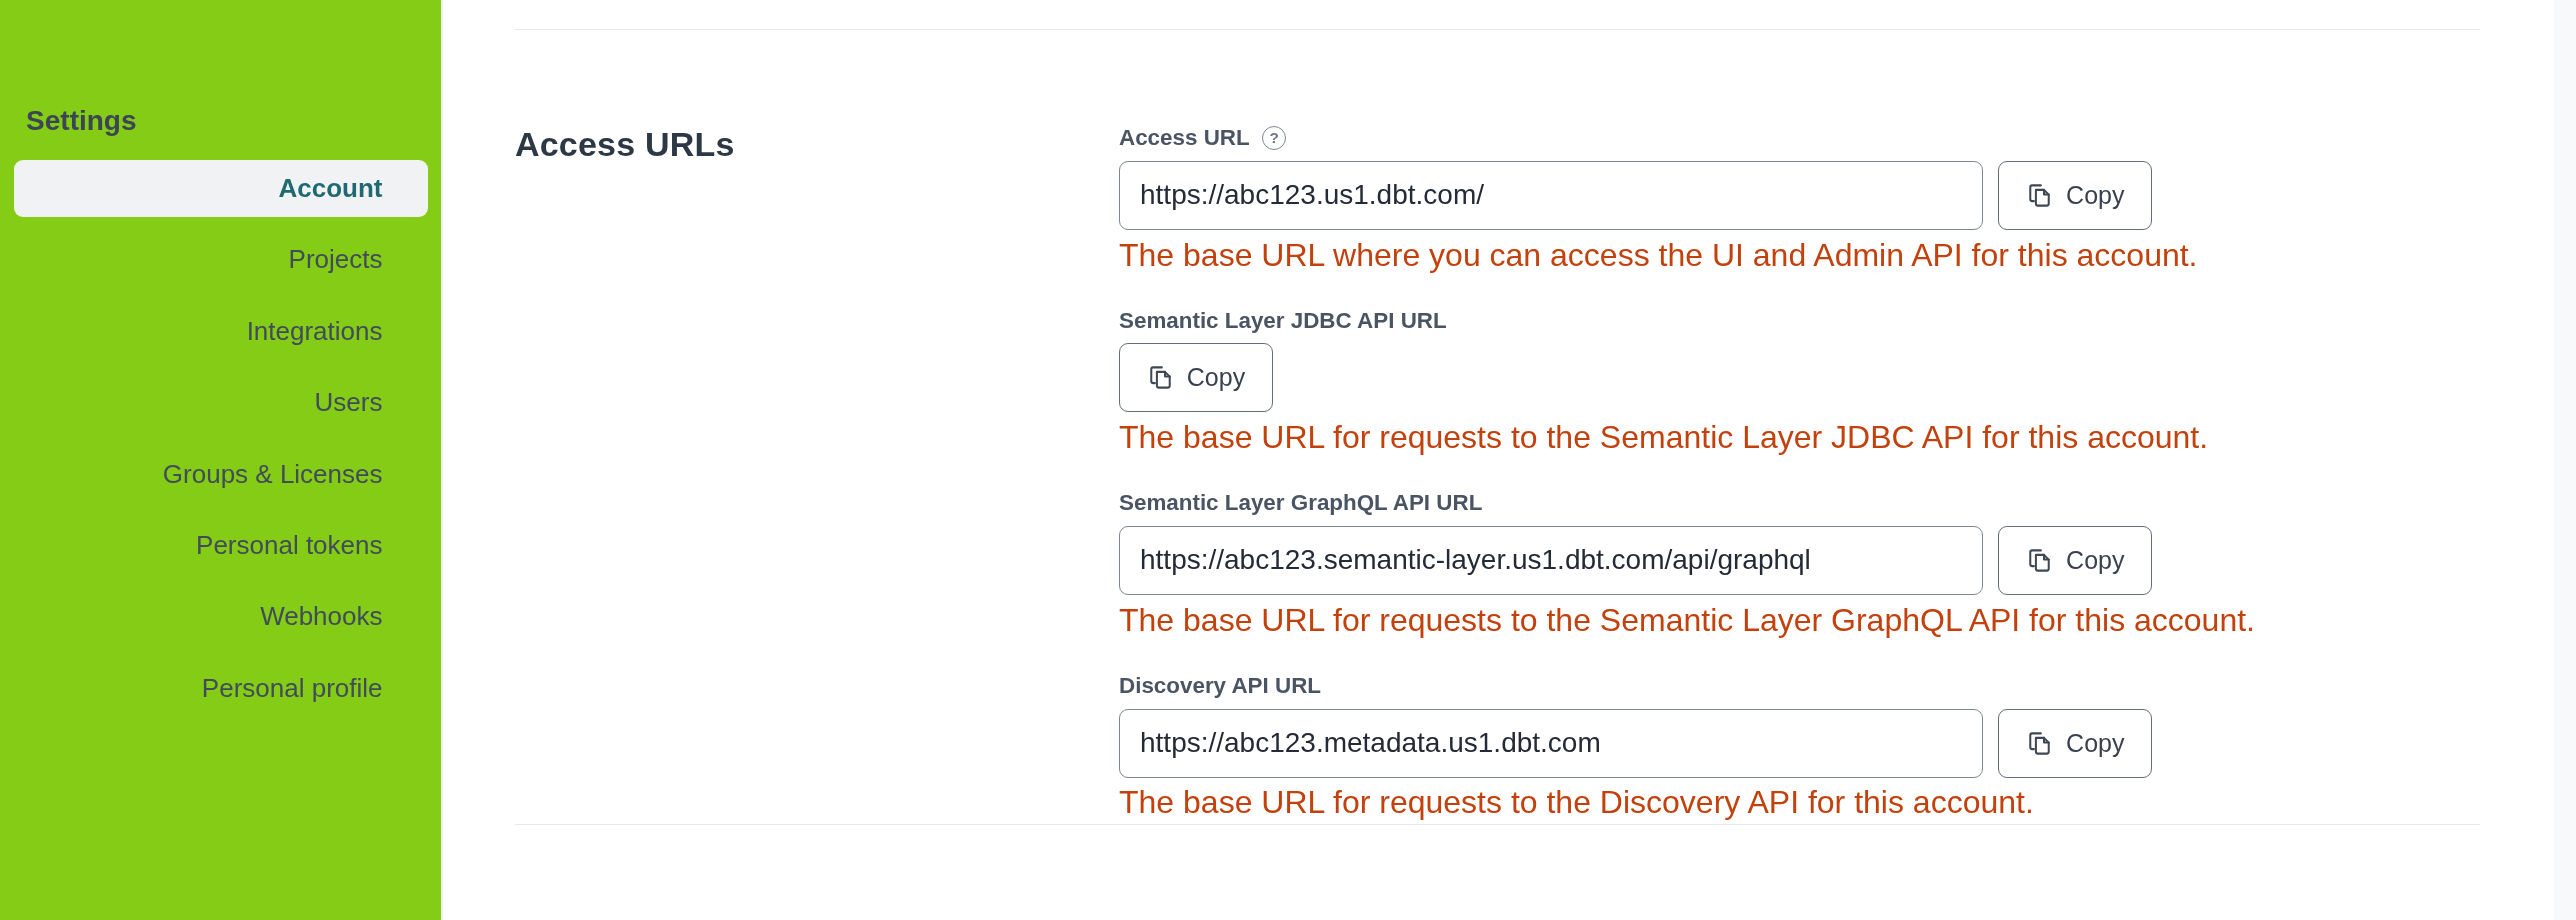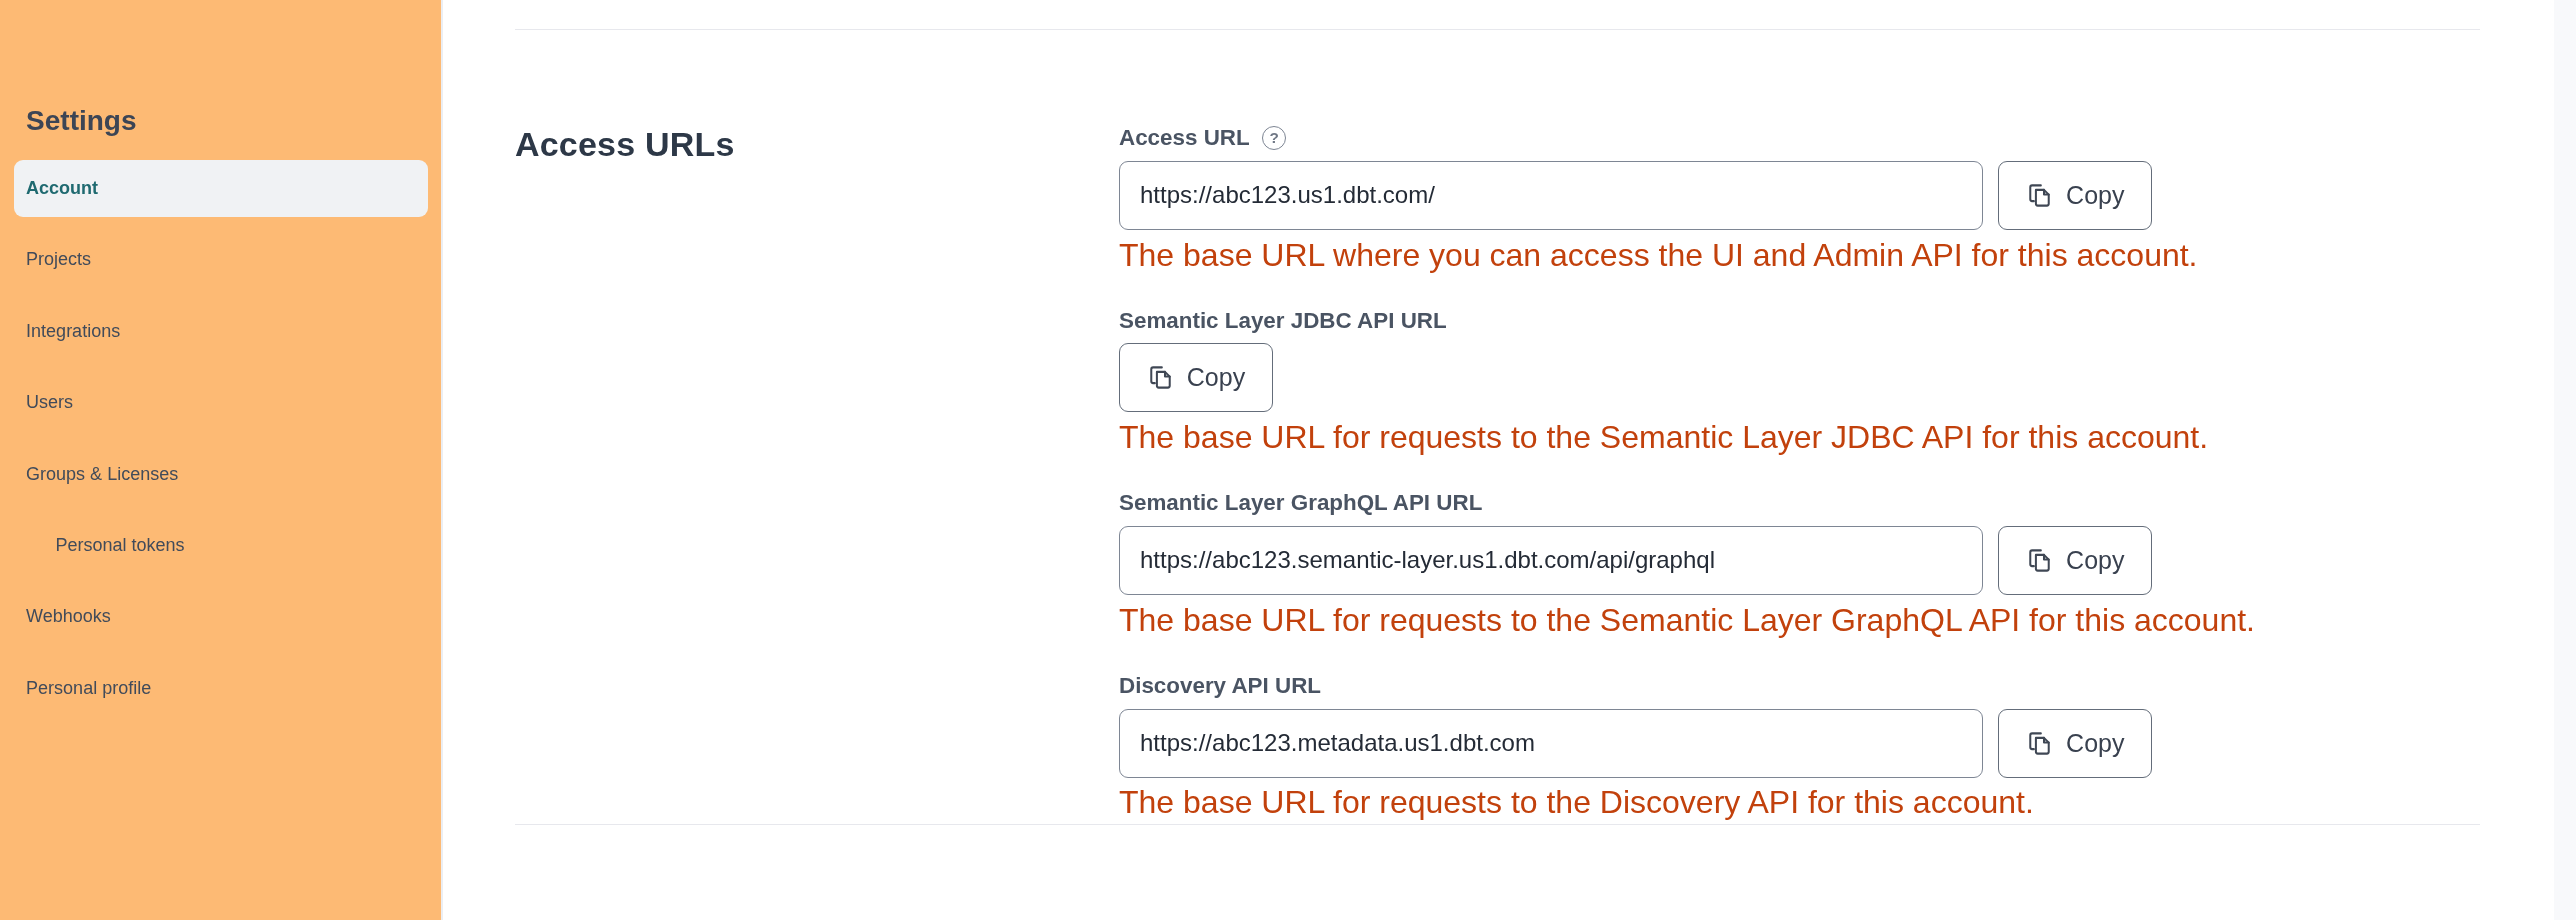--- a/index.html
+++ b/index.html
@@ -8,33 +8,33 @@
     width: 2576px; height: 921px;
     background: #ffffff;
     font-family: "Liberation Sans", sans-serif;
     overflow: hidden;
   }
   .app { display: flex; width: 2576px; height: 921px; position: relative; }
 
   
   .sidebar {
     width: 443px; height: 921px; flex: 0 0 443px;
-    background: #fdba74;
+    background: #84cc16;
     border-right: 2.7px solid #eceef2;
     padding: 101px 13.5px 0 13.5px;
   }
   .side-heading {
     font-size: 28px; font-weight: bold; color: #3c4555;
     padding-left: 12.6px; margin: 0 0 20px 0; line-height: 39px;
   }
   .nav-item {
     height: 57px; margin-bottom: 14.4px;
-    display: flex; align-items: center; justify-content: flex-start;
+    display: flex; align-items: center; justify-content: flex-end;
     padding: 0 45px 0 12.6px;
-    font-size: 18px; color: #414b5a;
+    font-size: 26px; color: #414b5a;
     border-radius: 9px; cursor: pointer; line-height: 57px;
   }
   .nav-item.active {
     background: #f0f2f4; color: #1f6a70; font-weight: bold;
   }
   .nav-item.indent { padding-left: 42px; }
   .chevron svg { display: block; }
 
   .side-heading.second { margin-top: 65px; }
 
@@ -58,21 +58,21 @@
   .help-badge {
     width: 24px; height: 24px; border: 1.8px solid #7d8593; border-radius: 50%;
     color: #6f7785; font-size: 15.3px; font-weight: bold;
     display: flex; align-items: center; justify-content: center;
     cursor: pointer; line-height: 1;
   }
   .input-row { display: flex; gap: 15.3px; }
   .url-input {
     width: 864px; height: 69px;
     border: 1.8px solid #7e8694; border-radius: 9px;
-    padding: 0 20px; font-size: 24px; color: #242b36;
+    padding: 0 20px; font-size: 28px; color: #242b36;
     background: #ffffff; font-family: "Liberation Sans", sans-serif;
     outline: none;
   }
   .copy-btn {
     width: 154px; height: 69px;
     border: 1.8px solid #646d7a; border-radius: 9px;
     background: #ffffff; cursor: pointer;
     display: flex; align-items: center; justify-content: center; gap: 13px;
     font-size: 25px; color: #39414f; font-family: "Liberation Sans", sans-serif;
   }

